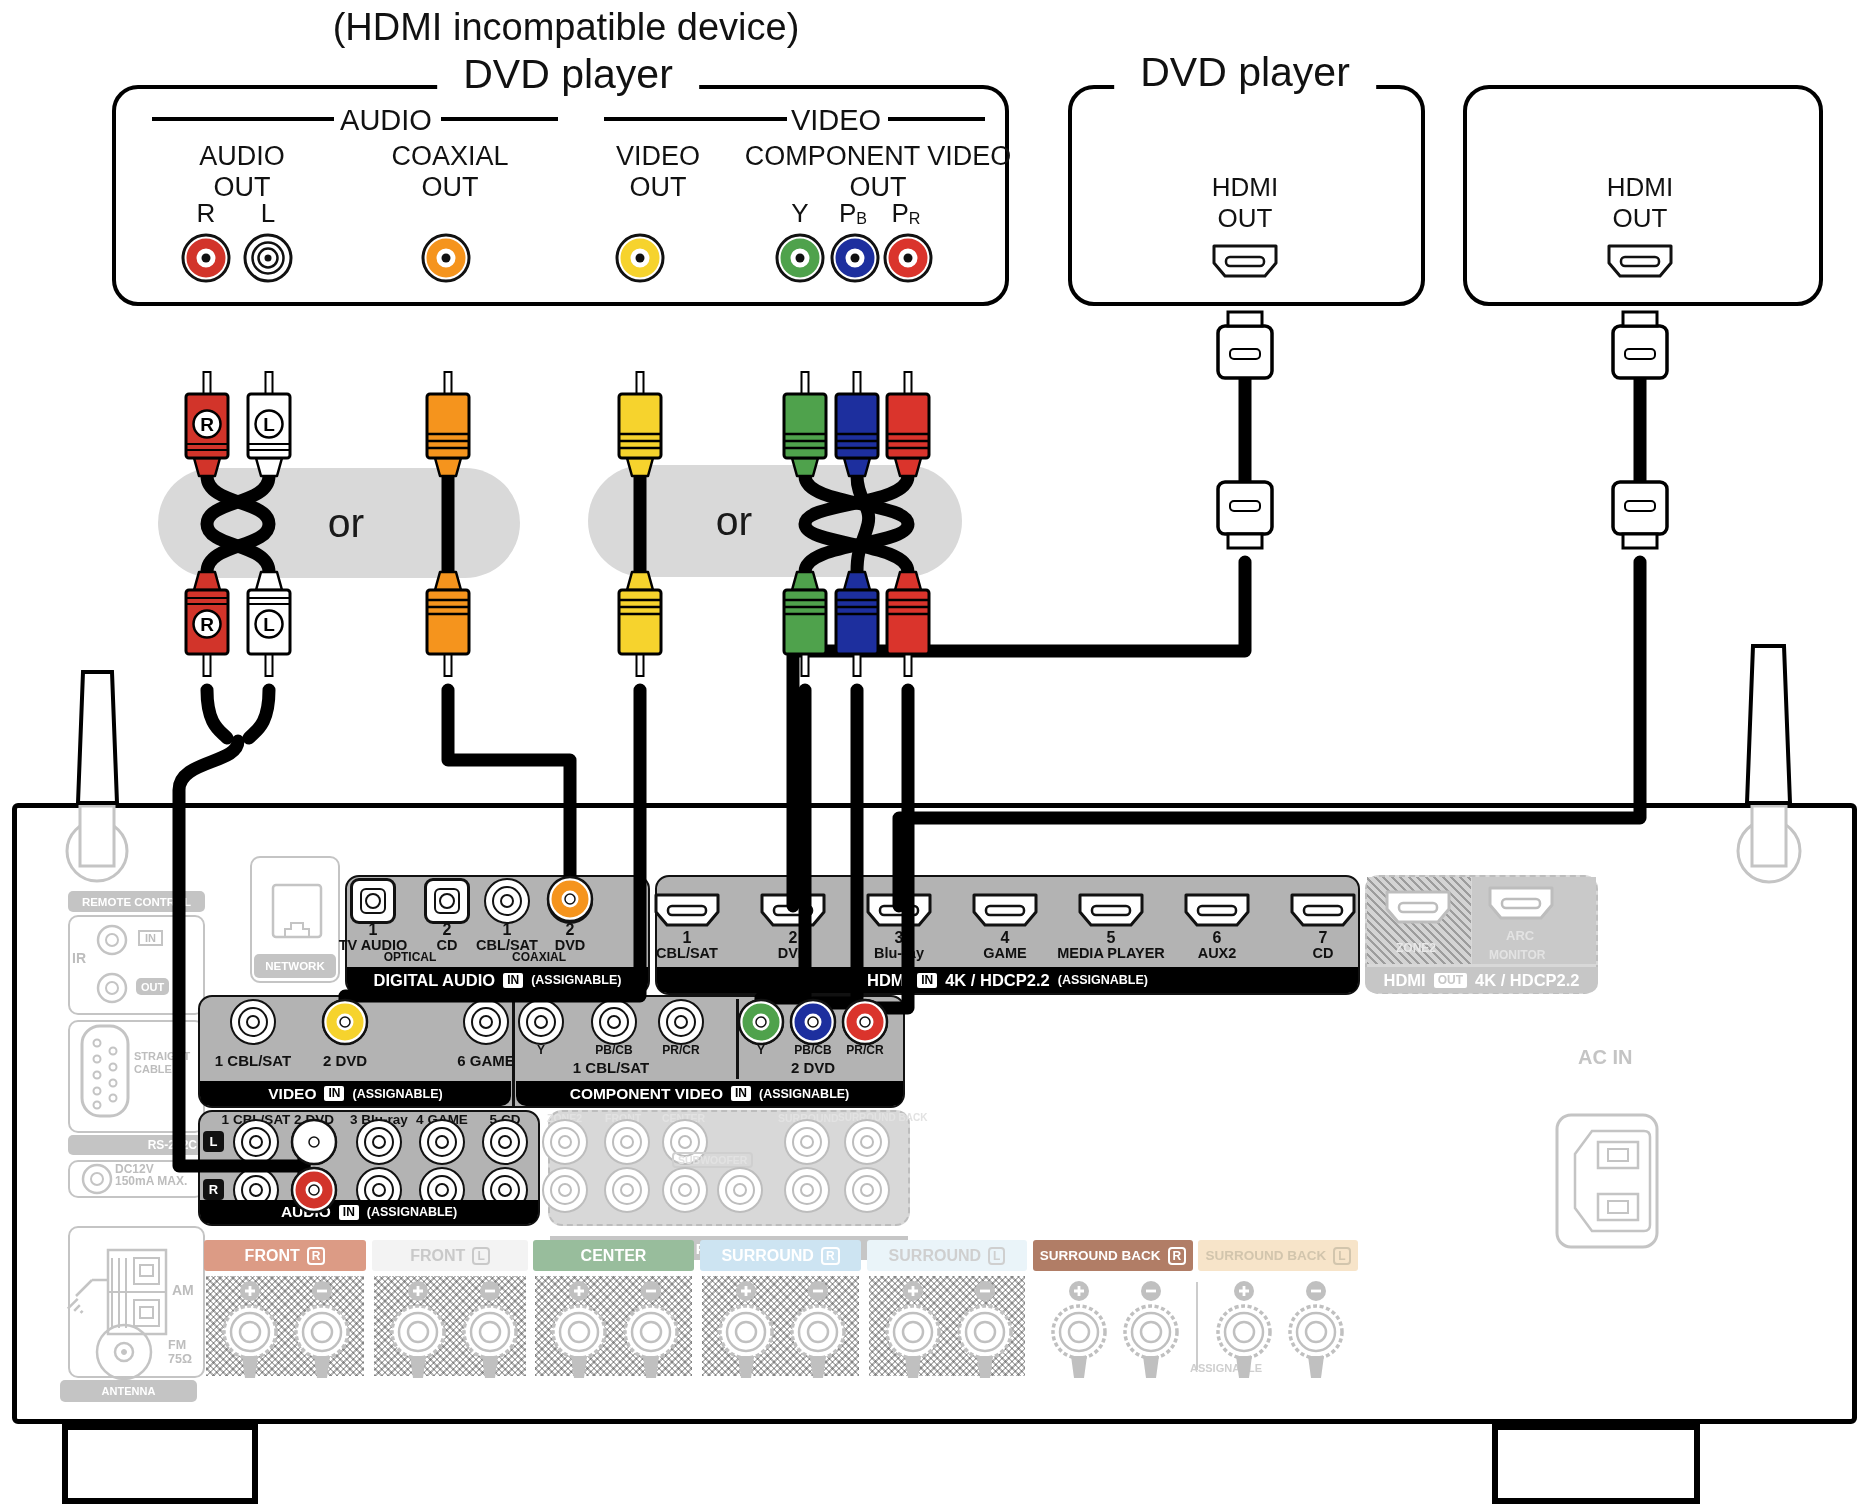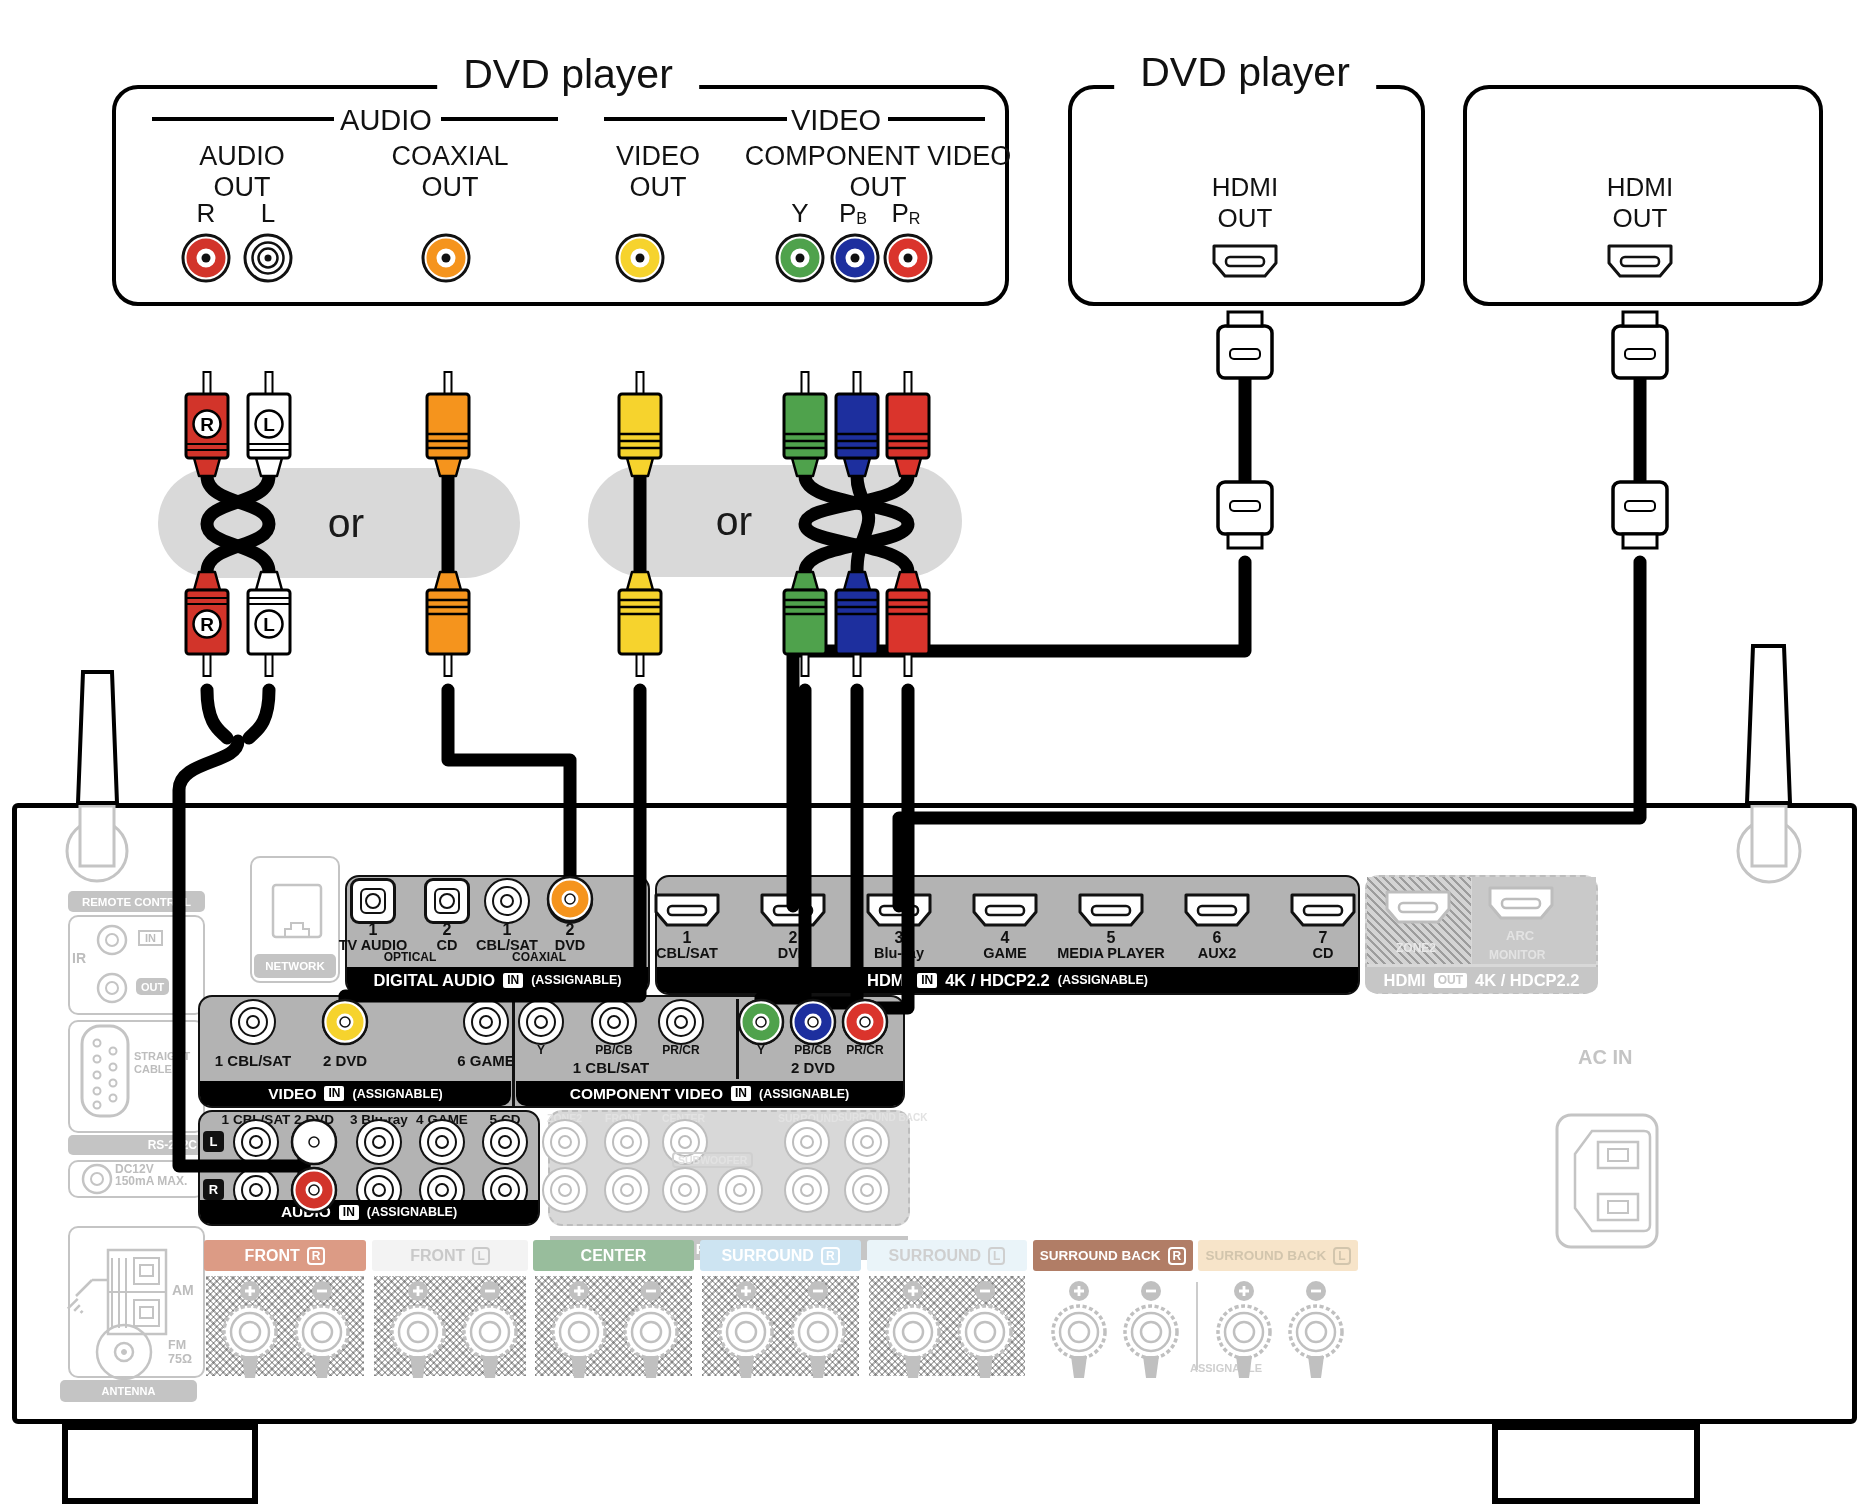--- a/index.html
+++ b/index.html
@@ -43,20 +43,21 @@
   .sph{position:absolute;top:1240px;height:31px;display:flex;align-items:center;justify-content:center;gap:7px;font-weight:bold;border-radius:3px;}
   .sbadge{border:2px solid currentColor;border-radius:4px;font-size:12px;line-height:14px;padding:0 3px;}
   .outline{position:absolute;border:5px solid #000;background:#fff;box-sizing:border-box;}
   svg{position:absolute;left:0;top:0;}
 </style>
 </head>
 <body>
 
 <div id="stage">
 
+  <div class="abs ctr" style="left:566px;top:6px;font-size:38px;">(HDMI incompatible device)</div>
 
   <div class="devbox" style="left:112px;top:85px;width:889px;height:213px;"></div>
   <div class="devtitle" style="left:568px;top:52px;">DVD player</div>
 
   <div class="gline" style="left:152px;top:117px;width:182px;"></div>
   <div class="ghead" style="left:386px;top:104px;">AUDIO</div>
   <div class="gline" style="left:441px;top:117px;width:117px;"></div>
   <div class="gline" style="left:604px;top:117px;width:183px;"></div>
   <div class="ghead" style="left:836px;top:104px;">VIDEO</div>
   <div class="gline" style="left:888px;top:117px;width:97px;"></div>

